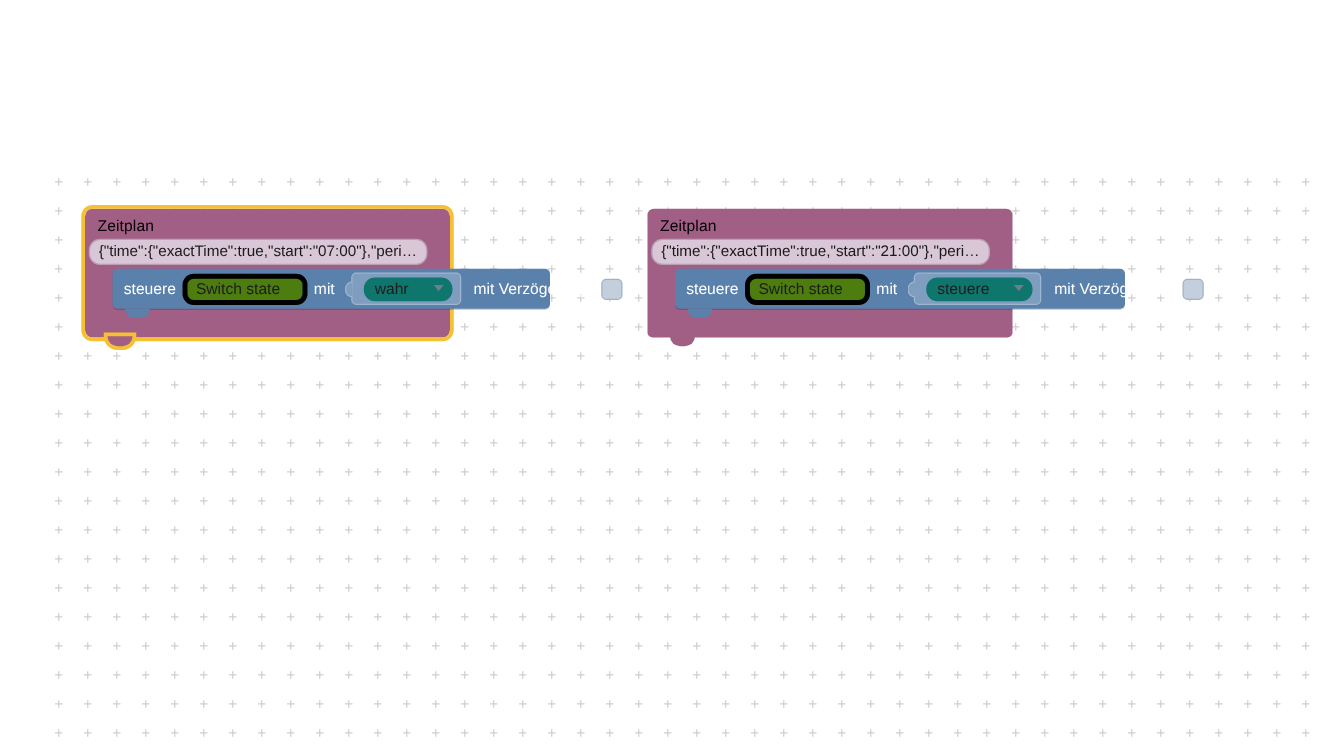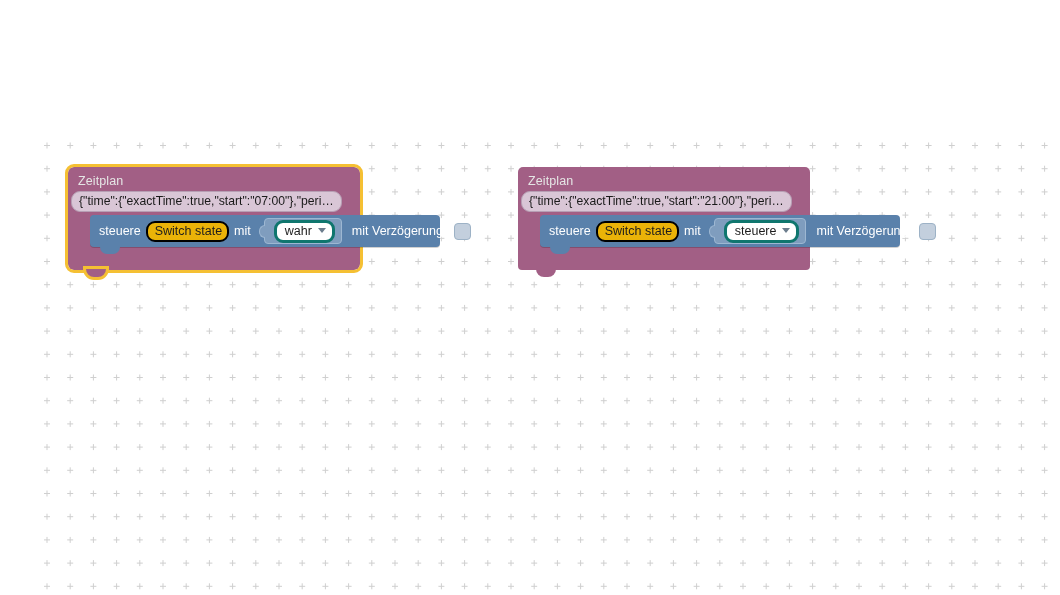--- a/index.html
+++ b/index.html
@@ -42,21 +42,21 @@
     border-radius:5px 5px 4px 4px;
     box-sizing:border-box;
   }
   .hat-block.selected{
     outline:3px solid #f5c033;
     outline-offset:0px;
     border-radius:6px;
   }
 
   .block-title{
-    color:#e5e5e5;
+    color:#000000;
     font-size:12.5px;
     line-height:14px;
     padding:7px 0 2px 10px;
     white-space:nowrap;
     letter-spacing:0.1px;
   }
 
   .json-field{
     display:inline-block;
     margin:1px 0 0 3px;
@@ -109,27 +109,27 @@
   .lbl{
     color:#ffffff;
     font-size:12.5px;
     line-height:14px;
     margin:3px 5px;
   }
   .lbl.first{margin-left:0;}
 
   .field-text{
     display:inline-block;
-    background:#eab308;
-    border:2px solid #000000;
+    background:#4d7c0f;
+    border:4px solid #000000;
     border-radius:9px;
     color:#1d1d1d;
     font-size:12.5px;
     line-height:14px;
-    padding:1px 5px 2px 7px;
+    padding:1px 18px 2px 7px;
     white-space:nowrap;
   }
 
   
   .socket{
     position:relative;
     display:flex;
     align-items:center;
     height:26px;
     margin:0 5px 0 8px;
@@ -147,23 +147,23 @@
     background:#7f9dbe;
     border:1px solid #9db7d2;
     border-right:none;
     border-radius:7px 0 0 7px;
     box-sizing:border-box;
   }
 
   .dropdown{
     display:flex;
     align-items:center;
-    gap:6px;
-    background:#ffffff;
-    border:3px solid #0f766e;
+    gap:20px;
+    background:#0f766e;
+    border:1px solid #0f766e;
     border-radius:9px;
     color:#1d1d1d;
     font-size:12.5px;
     line-height:14px;
     padding:1px 6px 2px 8px;
     white-space:nowrap;
   }
   .caret{
     width:0;height:0;
     border-left:4px solid transparent;

